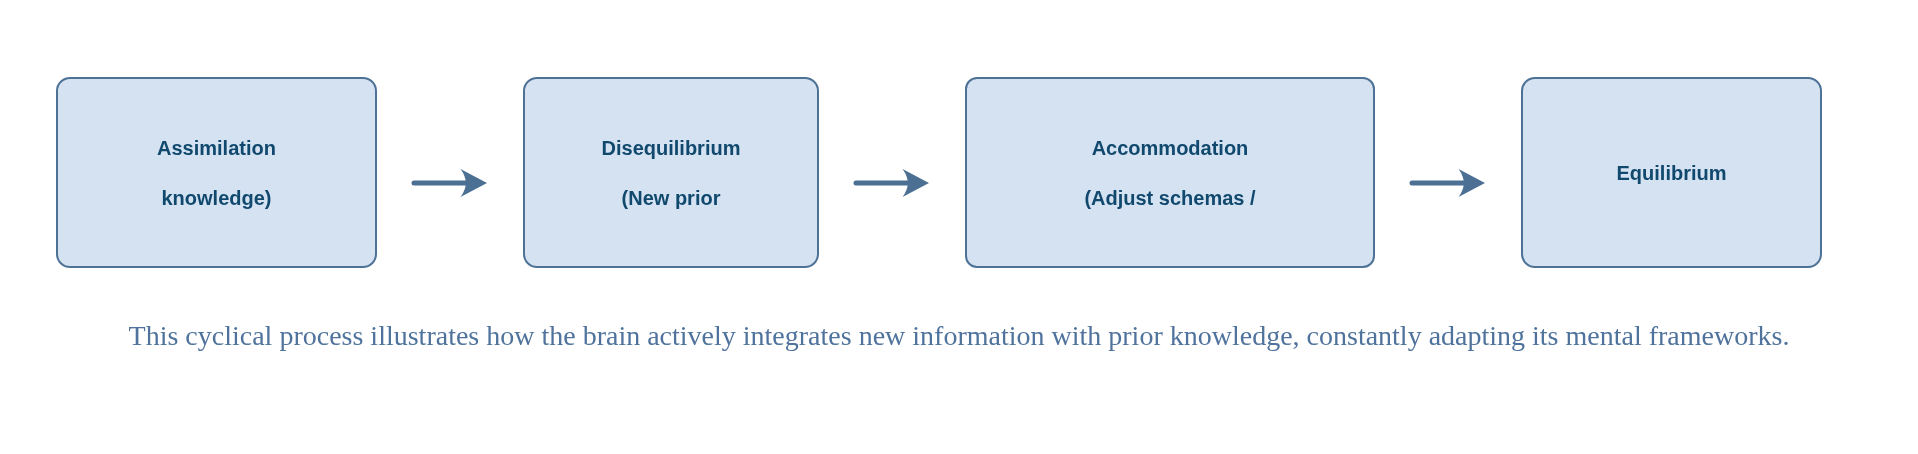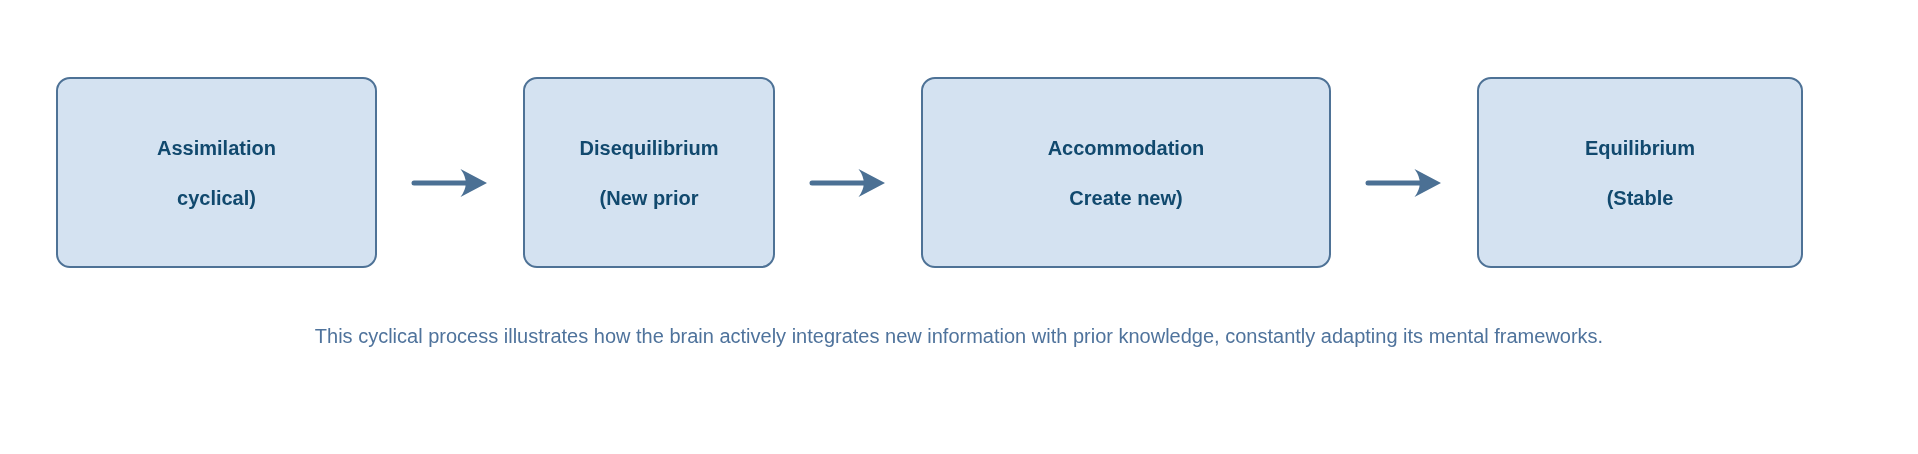--- a/index.html
+++ b/index.html
@@ -35,23 +35,23 @@
     background:var(--box-fill);
     border:2.5px solid var(--box-border);
     border-radius:14px;
     display:flex;
     flex-direction:column;
     justify-content:center;
     text-align:center;
     padding:0 10px;
   }
   .b1{width:321px;}
-  .b2{width:252px;}
-  .b3{width:410px;}
-  .b4{width:326px;}
+  .b2{width:296px;}
+  .b3{width:410px;border-radius:12px;}
+  .b4{width:301px;}
   .box-line{
     font-size:20px;
     font-weight:700;
     line-height:50px;
     color:var(--box-text);
     white-space:nowrap;
   }
   .arrow-cell{
     width:146px;
     display:flex;
@@ -66,36 +66,37 @@
   .caption{
     position:absolute;
     top:311px;
     left:0;
     width:100%;
     text-align:center;
   }
   .caption-text{
     display:inline-block;
     max-width:1820px;
-    font-size:20px;
+    font-size:28px;
     line-height:50px;
     font-weight:400;
     color:var(--caption-text);
+    font-family:Liberation Serif, serif;
   }
 </style>
 </head>
 <body>
 
 <div class="canvas">
 
   <div class="flow">
 
     <div class="box b1">
       <div class="box-line">Assimilation</div>
-      <div class="box-line">cyclical)</div>
+      <div class="box-line">knowledge)</div>
     </div>
 
     <div class="arrow-cell">
       <svg width="78" height="34" viewBox="0 0 78 34" aria-hidden="true">
         <line x1="3" y1="17" x2="56" y2="17" stroke="currentColor" stroke-width="5" stroke-linecap="round"></line>
         <path d="M76 17 L49.5 3 Q60 17 49.5 31 Z" fill="currentColor"></path>
       </svg>
     </div>
 
     <div class="box b2">
@@ -105,33 +106,32 @@
 
     <div class="arrow-cell">
       <svg width="78" height="34" viewBox="0 0 78 34" aria-hidden="true">
         <line x1="3" y1="17" x2="56" y2="17" stroke="currentColor" stroke-width="5" stroke-linecap="round"></line>
         <path d="M76 17 L49.5 3 Q60 17 49.5 31 Z" fill="currentColor"></path>
       </svg>
     </div>
 
     <div class="box b3">
       <div class="box-line">Accommodation</div>
-      <div class="box-line">Create new)</div>
+      <div class="box-line">(Adjust schemas /</div>
     </div>
 
     <div class="arrow-cell">
       <svg width="78" height="34" viewBox="0 0 78 34" aria-hidden="true">
         <line x1="3" y1="17" x2="56" y2="17" stroke="currentColor" stroke-width="5" stroke-linecap="round"></line>
         <path d="M76 17 L49.5 3 Q60 17 49.5 31 Z" fill="currentColor"></path>
       </svg>
     </div>
 
     <div class="box b4">
       <div class="box-line">Equilibrium</div>
-      <div class="box-line">(Stable</div>
     </div>
 
   </div>
 
   <div class="caption">
     <span class="caption-text">This cyclical process illustrates how the brain actively integrates new information with prior knowledge, constantly adapting its mental frameworks.</span>
   </div>
 
 </div>
 

